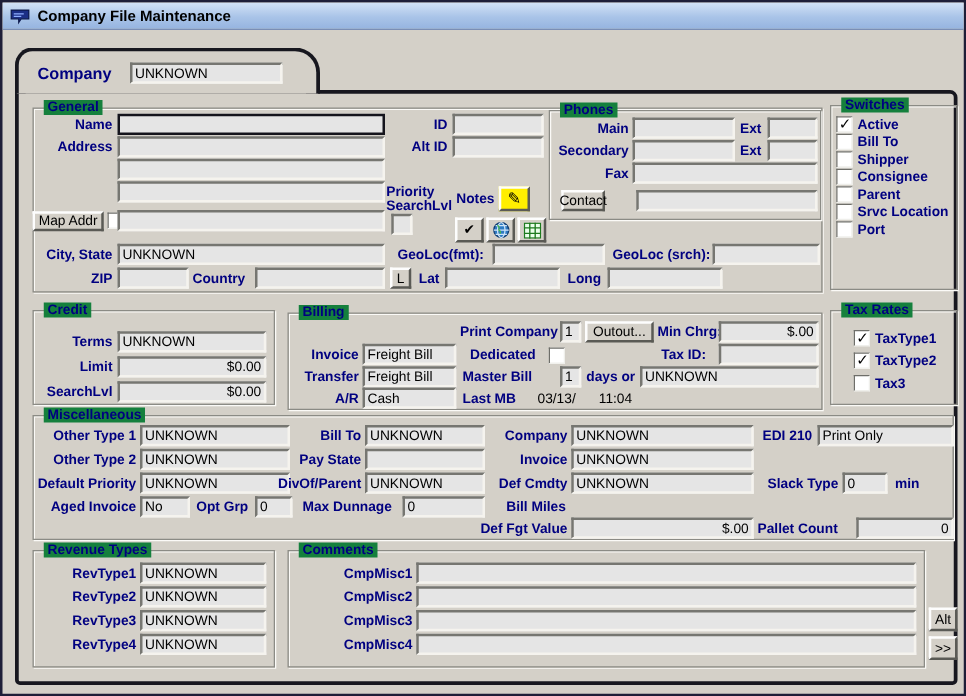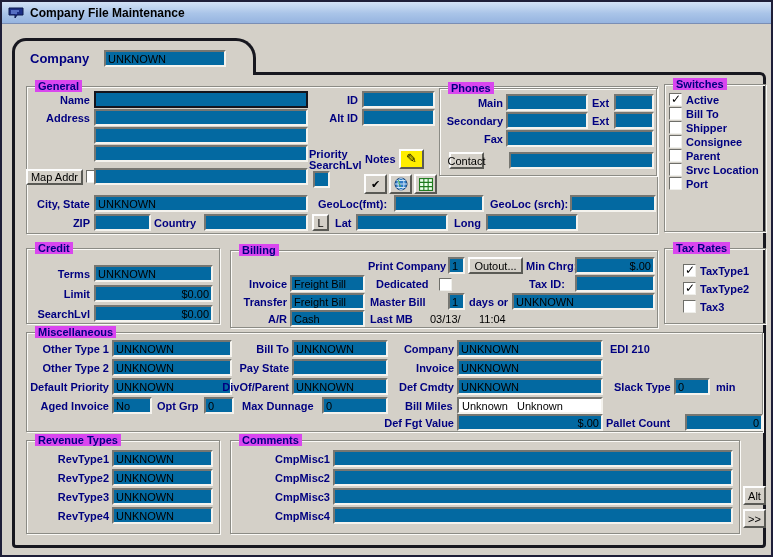--- a/index.html
+++ b/index.html
@@ -15,37 +15,37 @@
          background:#d4d0c8; border:3px solid #17171f; border-bottom:none;
          border-radius:14px 20px 0 0; }
   #panel { position:absolute; left:10px; top:70px; width:754px; height:476px; z-index:1;
          border:3px solid #17171f; border-radius:0 6px 4px 4px; }
   .z { position:absolute; z-index:4; }
   .l { position:absolute; z-index:4; font:bold 11px "Liberation Sans",sans-serif;
        color:#000080; white-space:nowrap; }
   .r { text-align:right; }
   .t { position:absolute; z-index:4; font:11px "Liberation Sans",sans-serif; color:#000;
        white-space:nowrap; }
-  .i { position:absolute; z-index:4; height:17px; background:#0369a1; color:#000;
+  .i { position:absolute; z-index:4; height:17px; background:#e5e5e5; color:#000;
        border:2px solid; border-color:#767671 #f5f3ee #f5f3ee #767671;
        font:11px "Liberation Sans",sans-serif; padding:0 2px; }
   .i.focus { border:2px solid #14141c; }
   .i.ri { text-align:right; }
   .d { position:absolute; z-index:4; height:17px; background:#fff; color:#000;
        border:2px solid; border-color:#767671 #f5f3ee #f5f3ee #767671;
        font:11px "Liberation Sans",sans-serif; padding:1px 3px; white-space:pre; overflow:hidden; }
   .b { position:absolute; z-index:4; background:#d4d0c8;
        border:2px solid; border-color:#fdfdfd #5a5a55 #5a5a55 #fdfdfd;
        font:11px "Liberation Sans",sans-serif; color:#000; text-align:center; padding:0;
        line-height:12px; cursor:default; display:flex; align-items:center; justify-content:center; }
   .b.yellow { background:#ffee00; }
   .g { position:absolute; z-index:2; border:1px solid #8b8b85;
        box-shadow:1px 1px 0 #fbfaf7, inset 1px 1px 0 #fbfaf7; }
   .gl { position:absolute; z-index:4; font:bold 11px "Liberation Sans",sans-serif;
-       color:#000080; background:#d946ef; padding:0 3px; white-space:nowrap; }
+       color:#000080; background:#15803d; padding:0 3px; white-space:nowrap; }
   .c { position:absolute; z-index:4; width:13px; height:13px; background:#fff;
        border:1px solid; border-color:#6e6e69 #efefeb #efefeb #6e6e69; }
   .c.on::after { content:"✓"; position:absolute; left:1px; top:-2px;
        font:bold 12px "DejaVu Sans",sans-serif; color:#000; }
 </style>
 </head>
 <body>
 
 <div id="win">
 
@@ -214,20 +214,21 @@
   <div class="g" style="left:24px;top:330px;width:737px;height:100px"></div>
   <b class="gl" style="left:33px;top:324px">Miscellaneous</b>
 
   <b class="l r" style="left:30px;top:341px;width:77px">Other Type 1</b>
   <input class="i" style="left: 110px; top: 338px; width: 120px;" value="UNKNOWN">
   <b class="l r" style="left:240px;top:341px;width:47px">Bill To</b>
   <input class="i" style="left: 290px; top: 338px; width: 96px;" value="UNKNOWN">
   <b class="l r" style="left:395px;top:341px;width:57px">Company</b>
   <input class="i" style="left: 455px; top: 338px; width: 146px;" value="UNKNOWN">
   <b class="l" style="left:608px;top:341px">EDI 210</b>
+  <input class="i" style="left: 652px; top: 338px; width: 109px;" value="Print Only">
 
   <b class="l r" style="left:30px;top:360px;width:77px">Other Type 2</b>
   <input class="i" style="left: 110px; top: 357px; width: 120px;" value="UNKNOWN">
   <b class="l r" style="left:232px;top:360px;width:55px">Pay State</b>
   <input class="i" style="left: 290px; top: 357px; width: 96px;" value="">
   <b class="l r" style="left:395px;top:360px;width:57px">Invoice</b>
   <input class="i" style="left: 455px; top: 357px; width: 146px;" value="UNKNOWN">
 
   <b class="l r" style="left:20px;top:379px;width:87px">Default Priority</b>
   <input class="i" style="left: 110px; top: 376px; width: 120px;" value="UNKNOWN">
@@ -239,21 +240,20 @@
   <input class="i" style="left: 672px; top: 376px; width: 36px;" value="0">
   <b class="l" style="left:714px;top:379px">min</b>
 
   <b class="l r" style="left:30px;top:398px;width:77px">Aged Invoice</b>
   <input class="i" style="left: 110px; top: 395px; width: 40px;" value="No">
   <b class="l" style="left:155px;top:398px">Opt Grp</b>
   <input class="i" style="left: 202px; top: 395px; width: 30px;" value="0">
   <b class="l" style="left:240px;top:398px">Max Dunnage</b>
   <input class="i" style="left: 320px; top: 395px; width: 66px;" value="0">
   <b class="l" style="left:403px;top:398px">Bill Miles</b>
-  <div class="d" style="left:455px;top:395px;width:146px">Unknown   Unknown</div>
 
   <b class="l r" style="left:360px;top:415px;width:92px">Def Fgt Value</b>
   <input class="i ri" style="left: 455px; top: 412px; width: 146px;" value="$.00">
   <b class="l" style="left:604px;top:415px">Pallet Count</b>
   <input class="i ri" style="left: 683px; top: 412px; width: 78px;" value="0">
 
   <div class="g" style="left:24px;top:438px;width:194px;height:94px"></div>
   <b class="gl" style="left:33px;top:432px">Revenue Types</b>
 
   <b class="l r" style="left:30px;top:451px;width:77px">RevType1</b>

